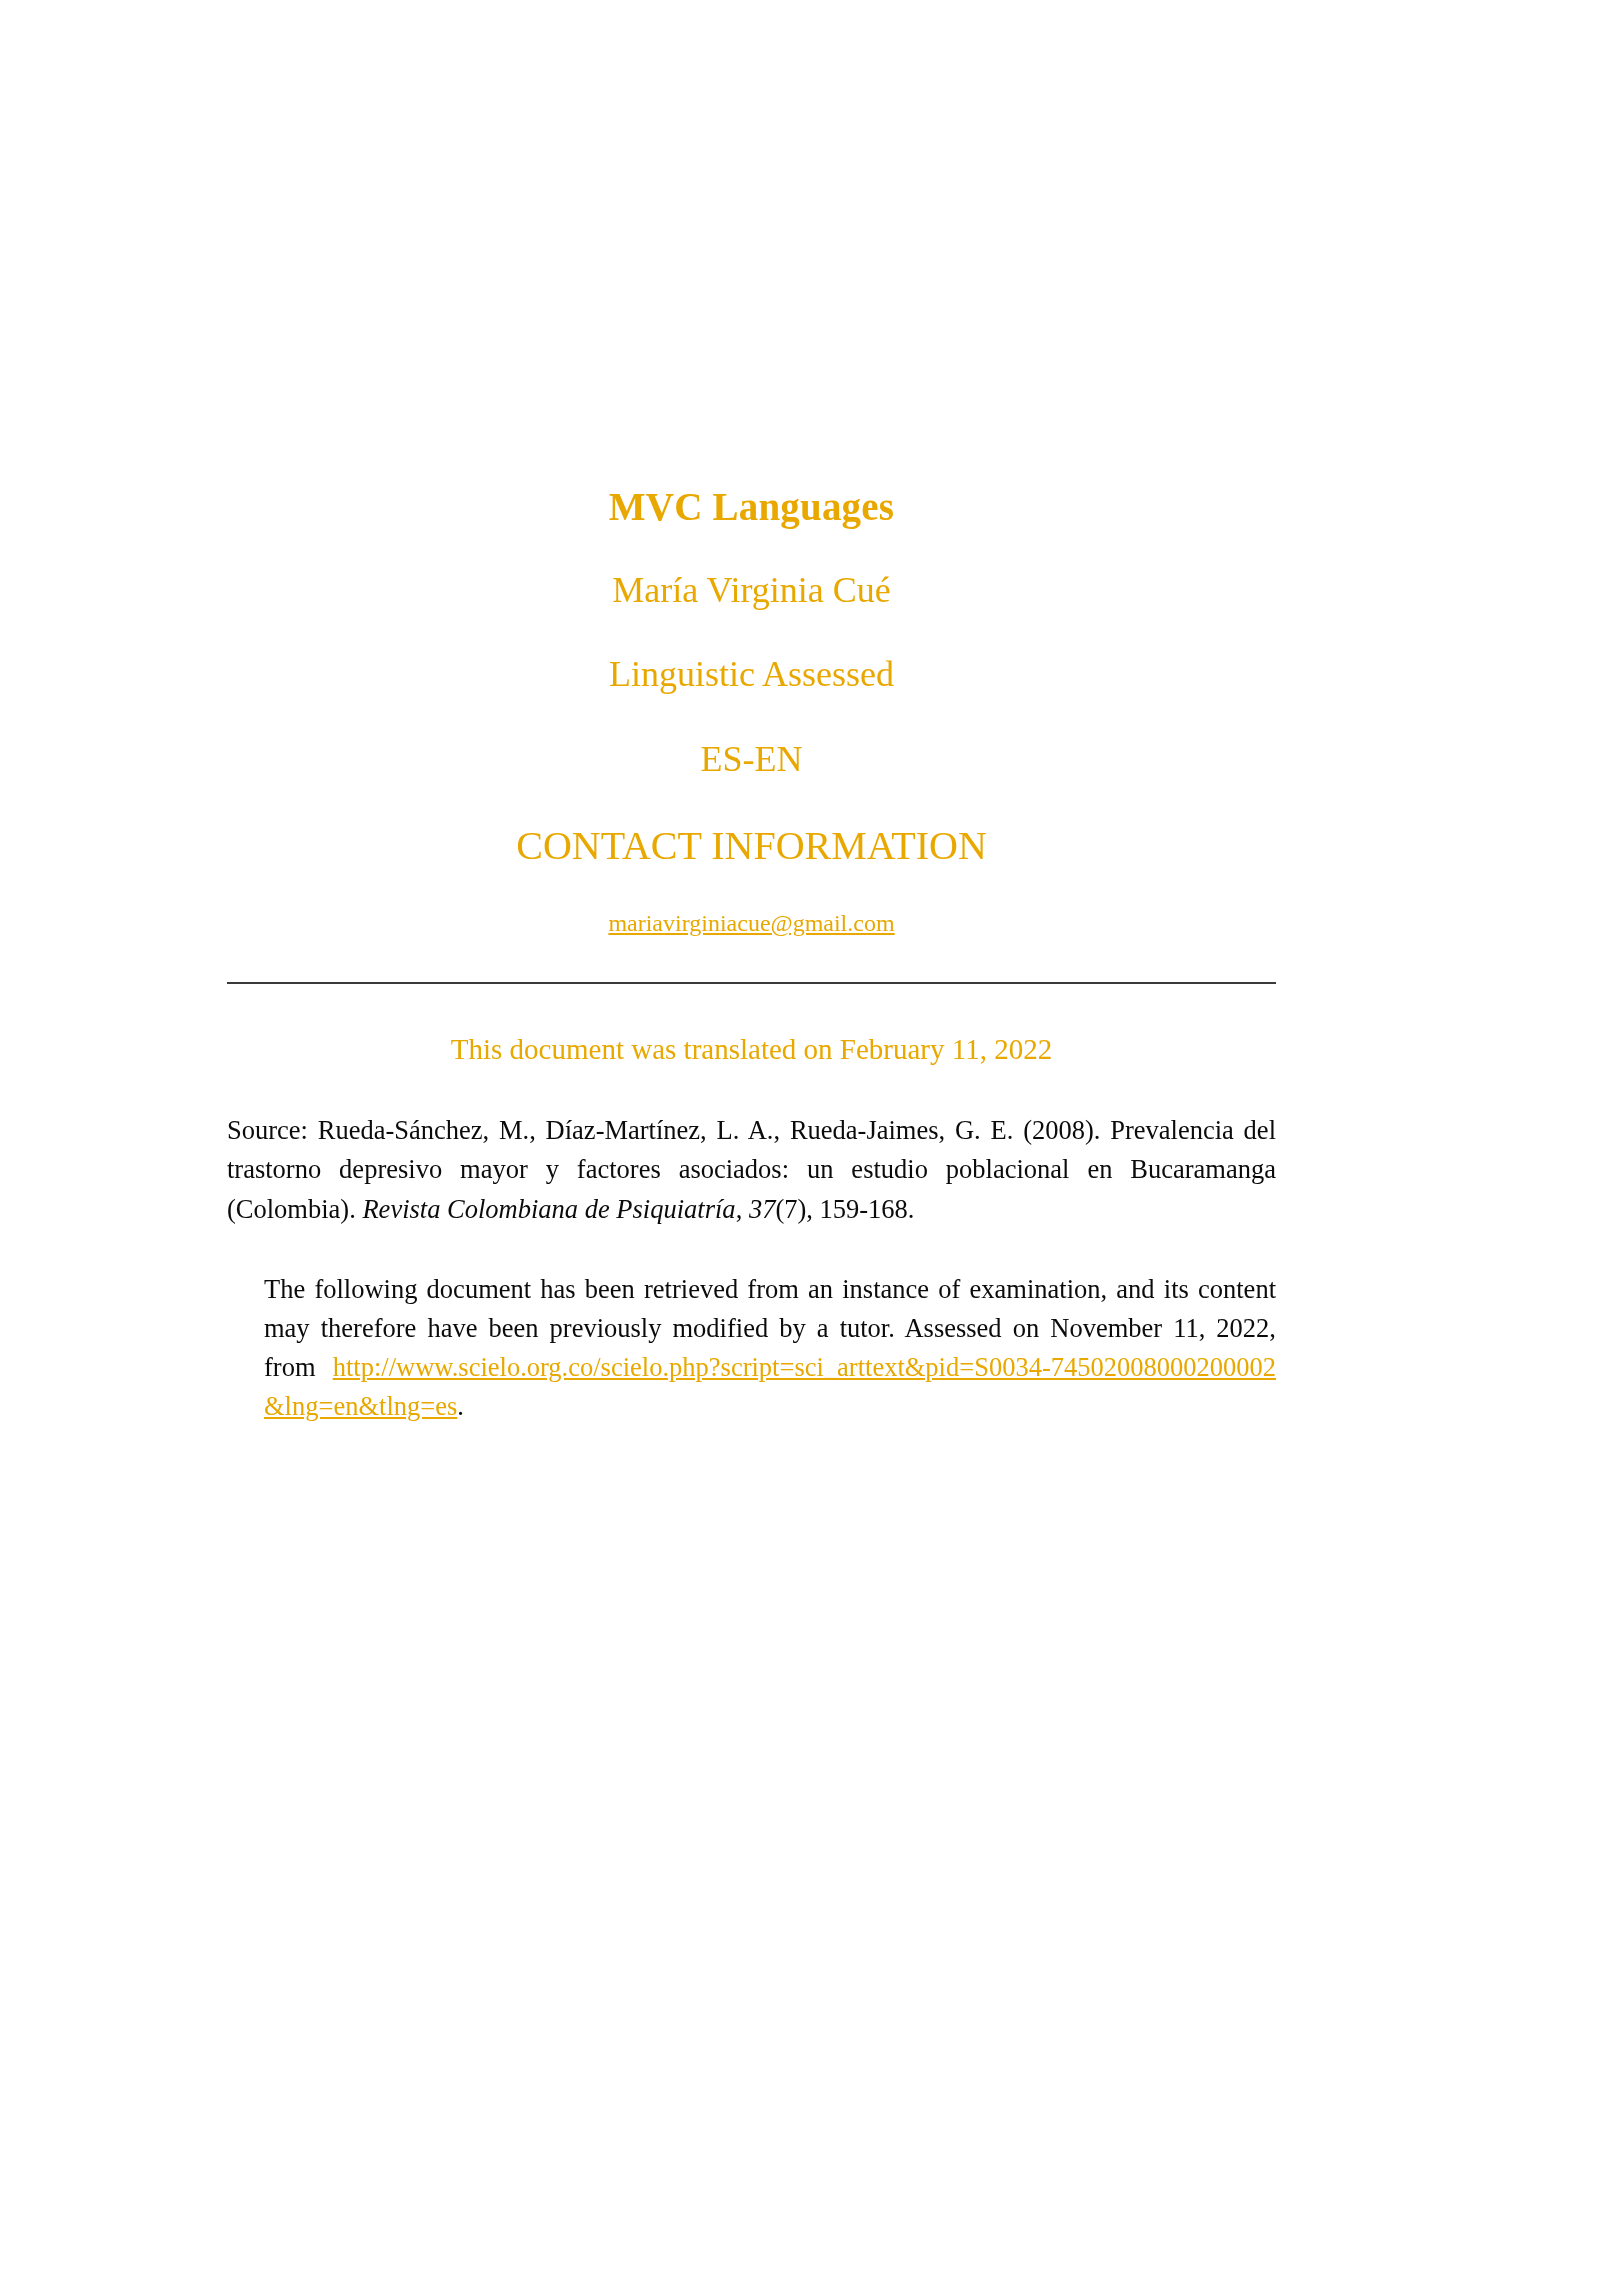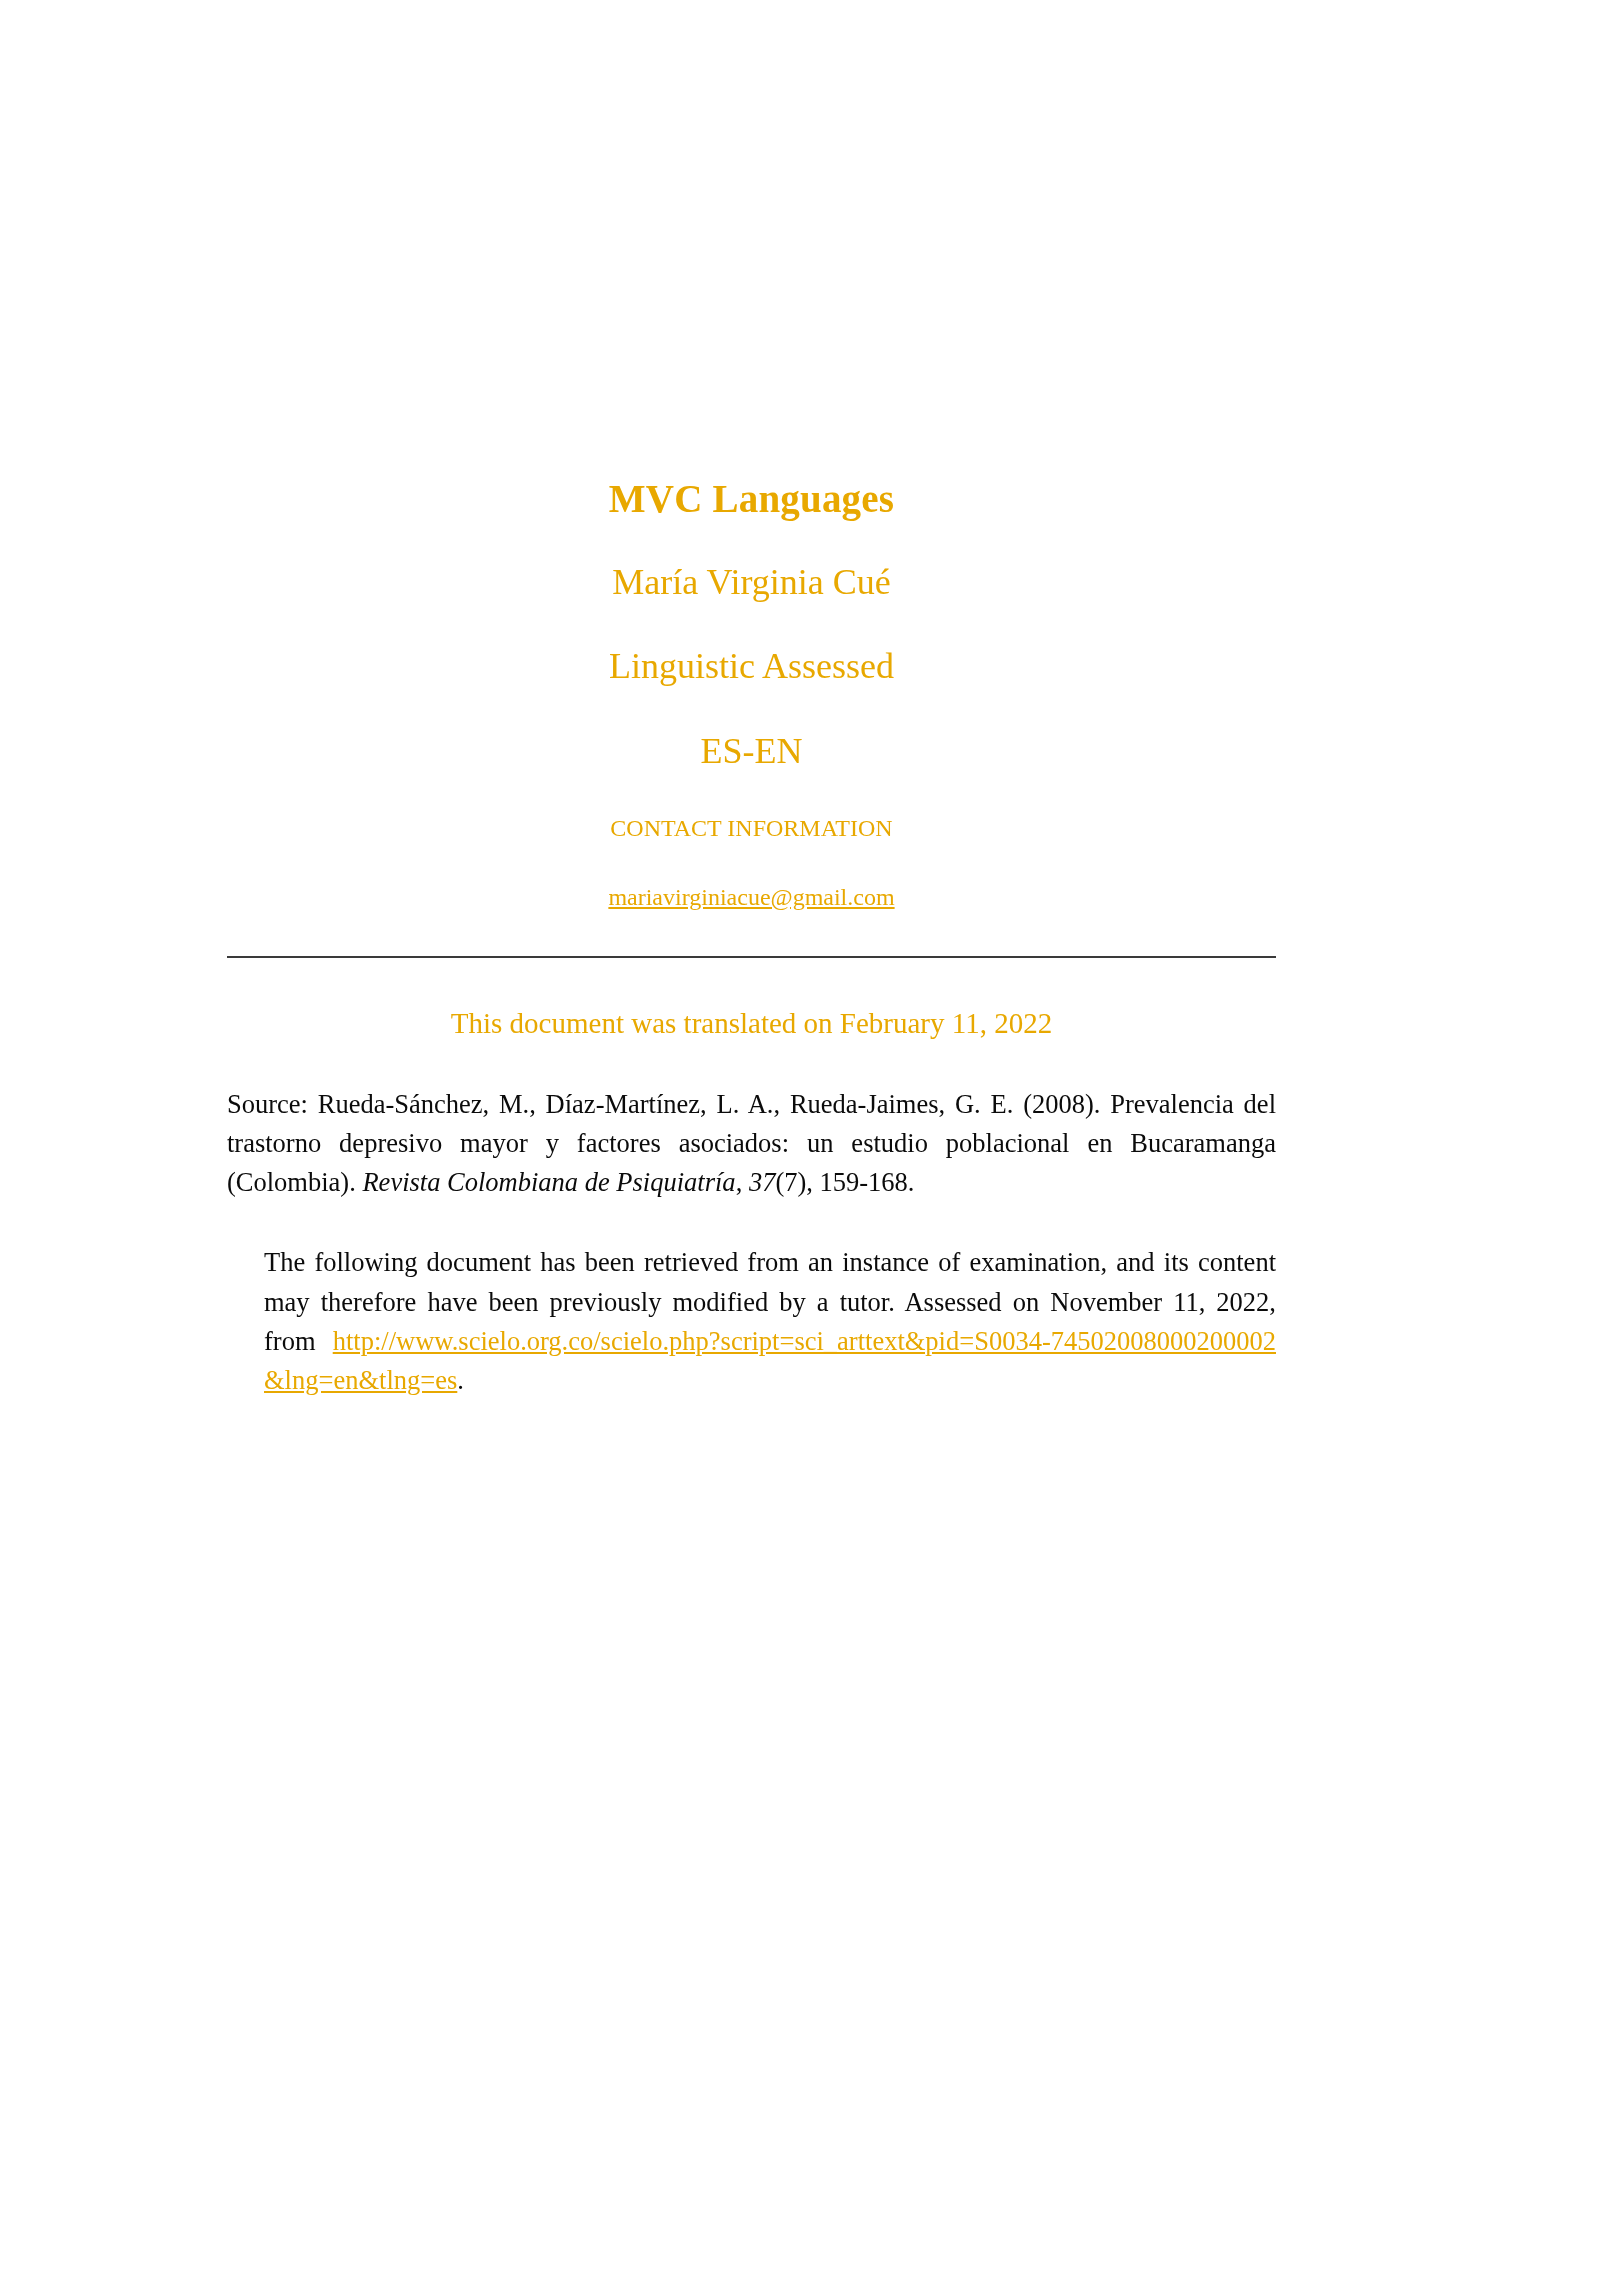--- a/index.html
+++ b/index.html
@@ -12,21 +12,21 @@
     height: 2293px;
     font-family: "Liberation Serif", serif;
     color: #000000;
     position: relative;
   }
   .page {
     position: relative;
     width: 1503px;
     height: 2293px;
     box-sizing: border-box;
-    padding: 0 227px;
+    padding: 8px 227px;
   }
   .spacer-top {
     height: 478px;
   }
   .doc-title {
     text-align: center;
     color: #E8A800;
     font-weight: bold;
     font-size: 39px;
     line-height: 1.1;
@@ -34,21 +34,21 @@
     letter-spacing: 0.2px;
   }
   .center-line {
     text-align: center;
     color: #E8A800;
     font-size: 36px;
     line-height: 1.15;
     margin: 0 0 43px 0;
   }
   .center-line.contact {
-    font-size: 24px;
+    font-size: 40px;
     margin-bottom: 41px;
   }
   .email-line {
     text-align: center;
     margin: 0 0 45px 0;
   }
   .email-link {
     color: #E8A800;
     font-size: 24px;
     text-decoration: underline;

